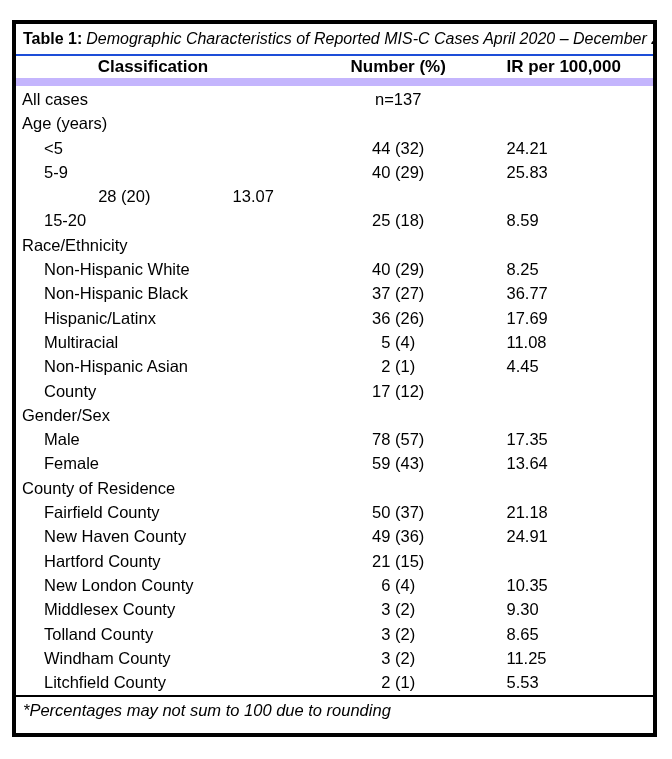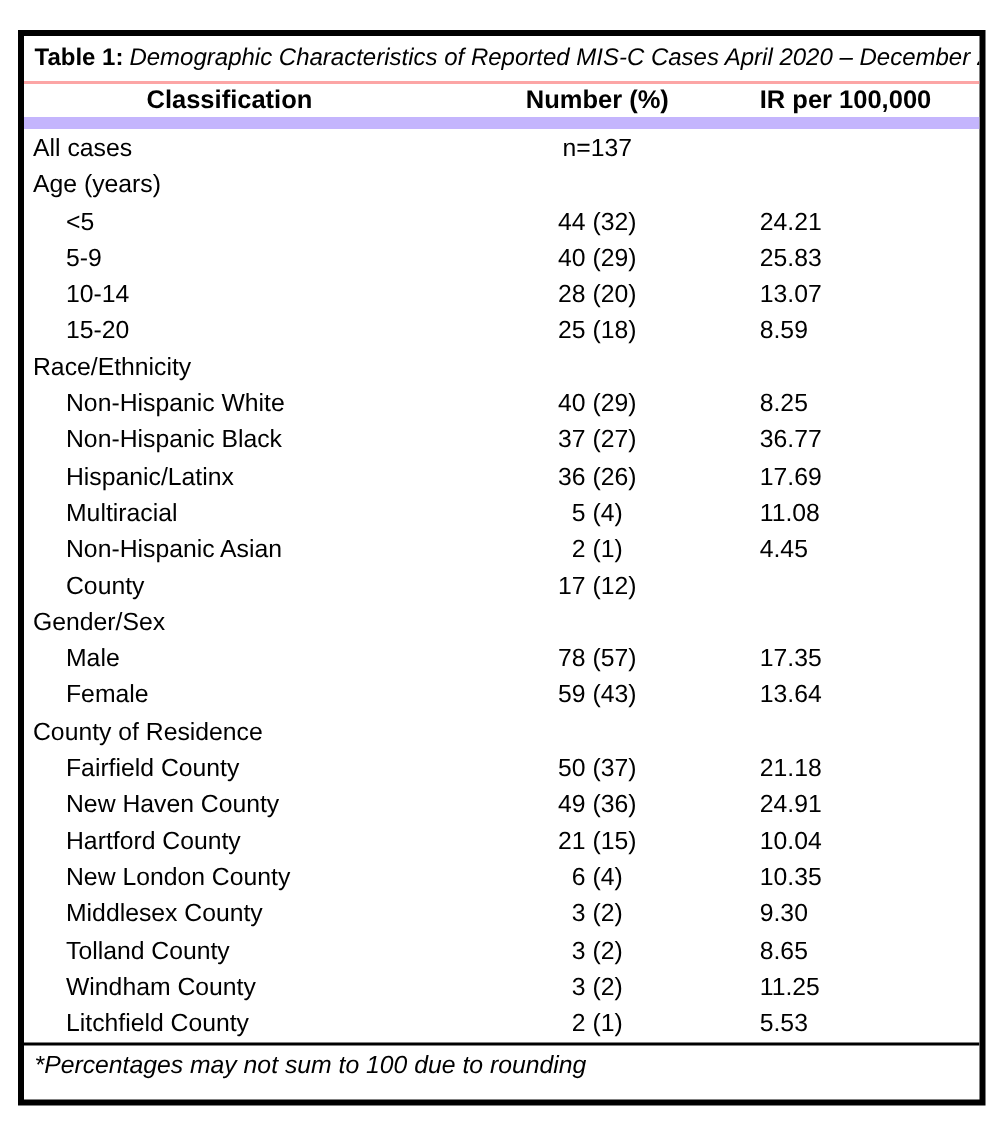--- a/index.html
+++ b/index.html
@@ -23,21 +23,21 @@
     top: 20px;
     width: 645px;
     height: 717px;
     border: 4px solid #000000;
     box-sizing: border-box;
     background: #ffffff;
     overflow: hidden;
   }
   .title-row {
     height: 32px;
-    border-bottom: 2px solid #fca5a5;
+    border-bottom: 2px solid #1d4ed8;
     box-sizing: border-box;
     display: flex;
     align-items: center;
     padding: 14px 7px;
     font-size: 16px;
     white-space: nowrap;
     overflow: hidden;
   }
   .title-prefix { font-weight: bold; font-style: normal; }
   .title-sep    { font-weight: bold; font-style: normal; margin-right: 4px; }
@@ -115,21 +115,20 @@
           <div class="c1 indent">&lt;5</div>
           <div class="c2">44 (32)</div>
           <div class="c3">24.21</div>
         </div>
         <div class="brow">
           <div class="c1 indent">5-9</div>
           <div class="c2">40 (29)</div>
           <div class="c3">25.83</div>
         </div>
         <div class="brow">
-          <div class="c1 indent">10-14</div>
           <div class="c2">28 (20)</div>
           <div class="c3">13.07</div>
         </div>
         <div class="brow">
           <div class="c1 indent">15-20</div>
           <div class="c2">25 (18)</div>
           <div class="c3">8.59</div>
         </div>
         <div class="brow">
           <div class="c1 bold">Race/Ethnicity</div>
@@ -192,21 +191,20 @@
           <div class="c3">21.18</div>
         </div>
         <div class="brow">
           <div class="c1 indent">New Haven County</div>
           <div class="c2">49 (36)</div>
           <div class="c3">24.91</div>
         </div>
         <div class="brow">
           <div class="c1 indent">Hartford County</div>
           <div class="c2">21 (15)</div>
-          <div class="c3">10.04</div>
         </div>
         <div class="brow">
           <div class="c1 indent">New London County</div>
           <div class="c2">6 (4)</div>
           <div class="c3">10.35</div>
         </div>
         <div class="brow">
           <div class="c1 indent">Middlesex County</div>
           <div class="c2">3 (2)</div>
           <div class="c3">9.30</div>

